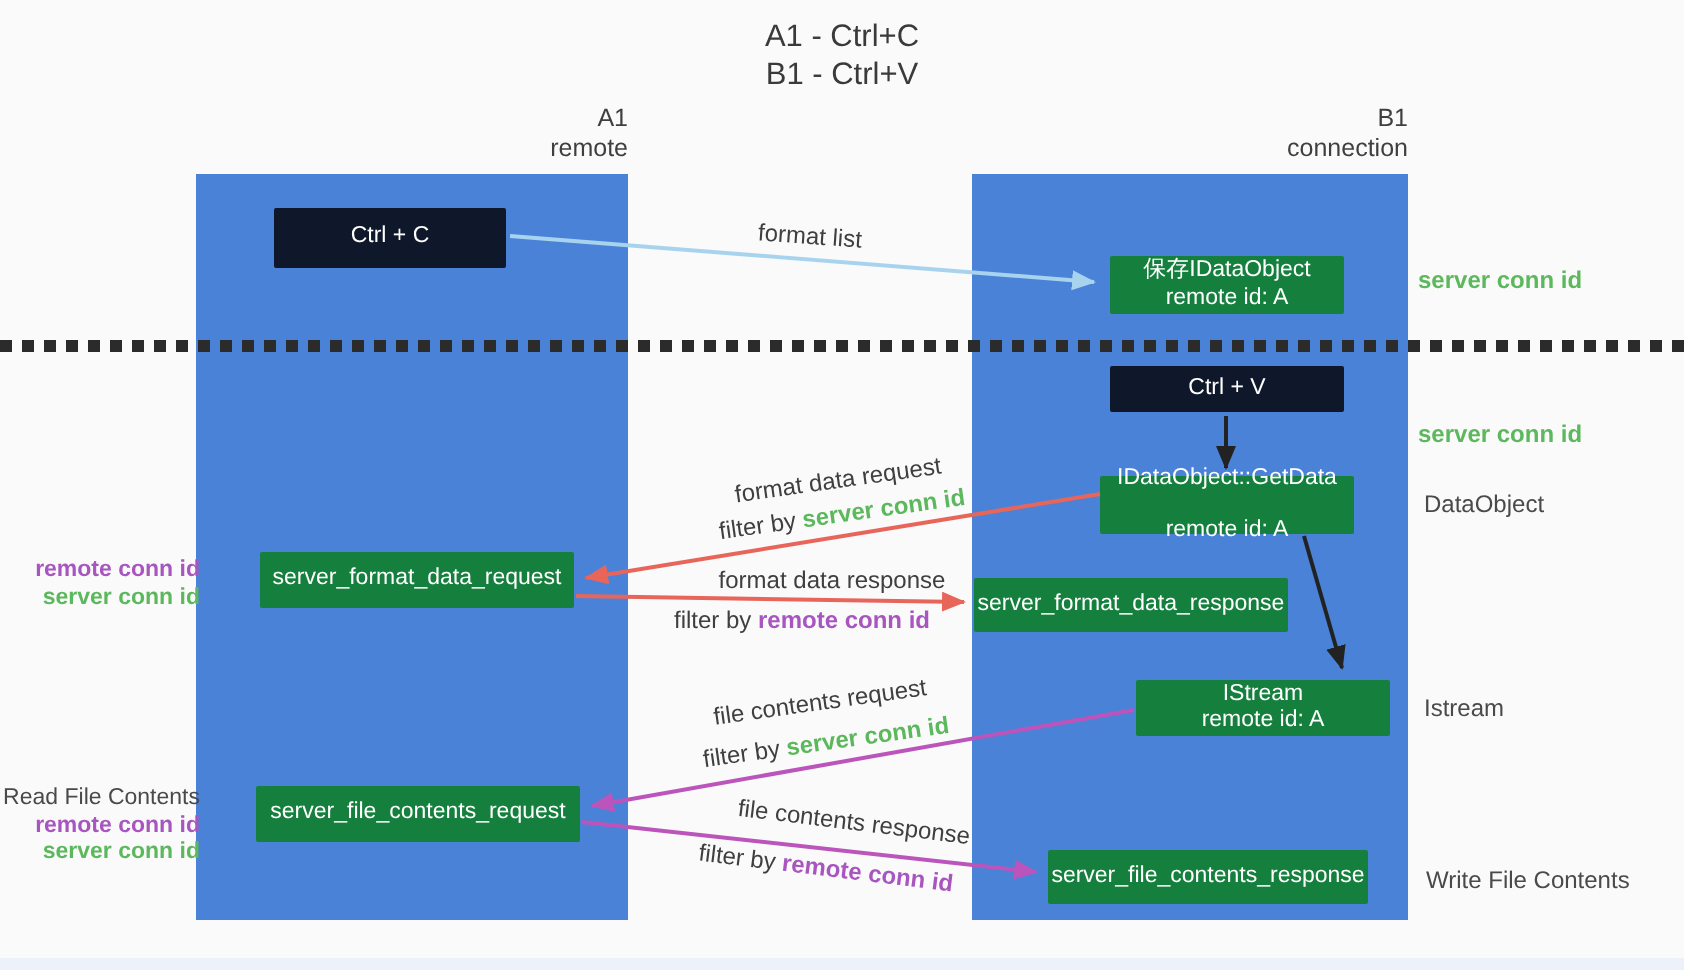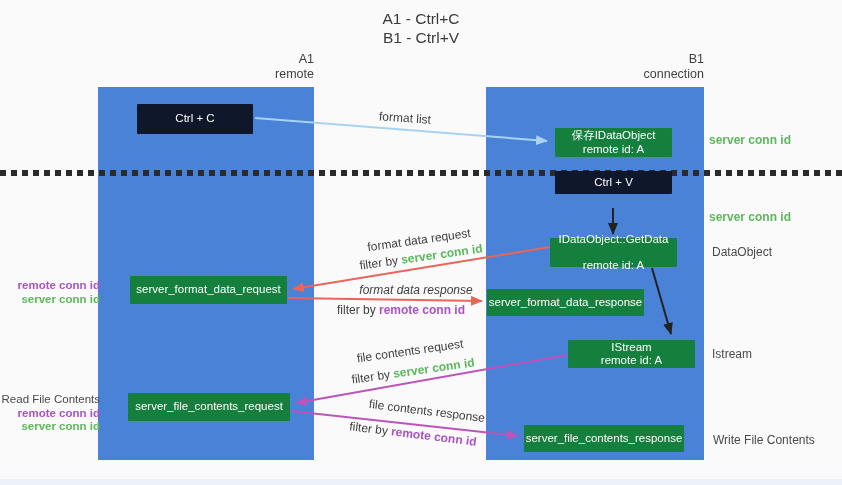--- a/index.html
+++ b/index.html
@@ -21,21 +21,21 @@
              background-image:repeating-linear-gradient(90deg,#2b2b2b 0 6px,transparent 6px 11px); }
 
   .node { position:absolute; display:flex; flex-direction:column; align-items:center;
           justify-content:center; color:#ffffff; text-align:center; font-size:11.5px;
           line-height:13.5px; border-radius:1px; }
   .green  { background:#0f172a; }
   .orange { background:#15803d; }
 
   #ctrl-c    { left:137px; top:104px; width:116px; height:30px; }
   #save-obj  { left:555px; top:128px; width:117px; height:29px; }
-  #ctrl-v    { left:555px; top:171px; width:117px; height:23px; }
+  #ctrl-v    { left:555px; top:183px; width:117px; height:23px; }
   #getdata   { left:550px; top:238px; width:127px; height:29px;gap:12px; }
   #fmt-req   { left:130px; top:276px; width:157px; height:28px; }
   #fmt-resp  { left:487px; top:289px; width:157px; height:27px; }
   #istream   { left:568px; top:340px; width:127px; height:28px; }
   #file-req  { left:128px; top:393px; width:162px; height:28px; }
   #file-resp { left:524px; top:425px; width:160px; height:27px; }
 
   .ann { position:absolute; font-size:12px; white-space:nowrap; }
   .green-t  { color:#5cb85c; font-weight:bold; }
   .purple-t { color:#a855c0; font-weight:bold; }
@@ -50,21 +50,21 @@
   .left-stack { position:absolute; left:0; width:100px; text-align:right;
                 font-size:11.5px; line-height:13.5px; white-space:nowrap; }
   #left-stack-mid    { top:279px; }
   #left-stack-bottom { top:393px; }
 
   .elabel { position:absolute; font-size:12px; color:#3f3f3f; white-space:nowrap;
             transform-origin:center; }
   #lbl-format-list { left:405px; top:118px; transform:translate(-50%,-50%) rotate(4deg); }
   #lbl-fdr   { left:419px; top:240px; transform:translate(-50%,-50%) rotate(-8deg); }
   #lbl-fbs1  { left:421px; top:257px; transform:translate(-50%,-50%) rotate(-8deg); }
-  #lbl-fdresp{ left:416px; top:290px; transform:translate(-50%,-50%);font-style:italic; }
+  #lbl-fdresp{ left:416px; top:290px; transform:translate(-50%,-50%); }
   #lbl-fbr1  { left:401px; top:310px; transform:translate(-50%,-50%); }
   #lbl-fcr   { left:410px; top:351px; transform:translate(-50%,-50%) rotate(-8deg); }
   #lbl-fbs2  { left:413px; top:371px; transform:translate(-50%,-50%) rotate(-8deg); }
   #lbl-fcresp{ left:427px; top:411px; transform:translate(-50%,-50%) rotate(7deg); }
   #lbl-fbr2  { left:413px; top:434px; transform:translate(-50%,-50%) rotate(7deg); }
 
   #arrow-layer { position:absolute; left:0; top:0; width:842px; height:485px;
                  pointer-events:none; }
 
   #bottom-strip { position:absolute; left:0; bottom:0; width:100%; height:6px;

